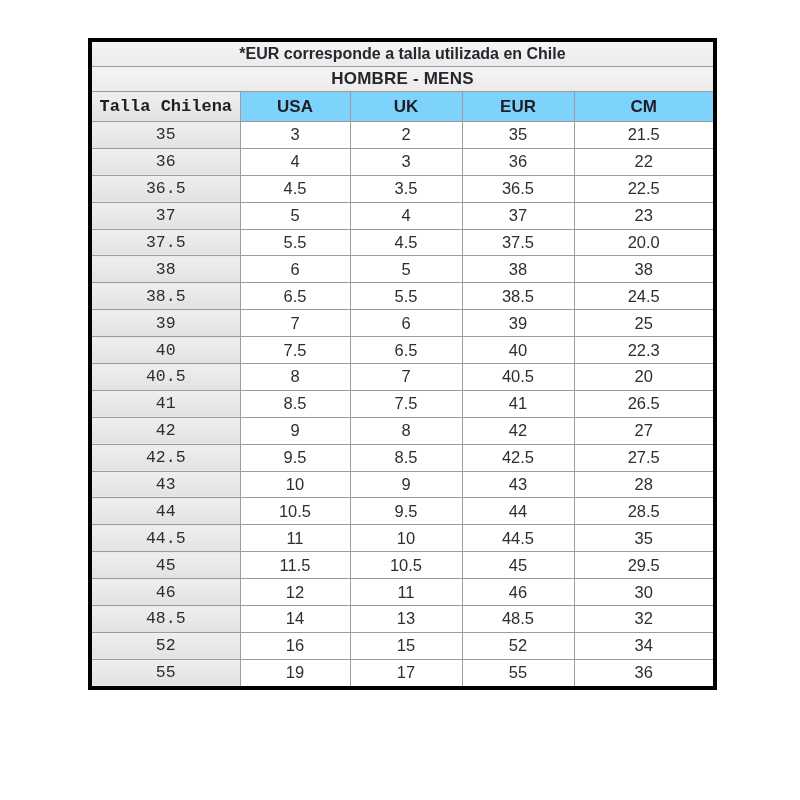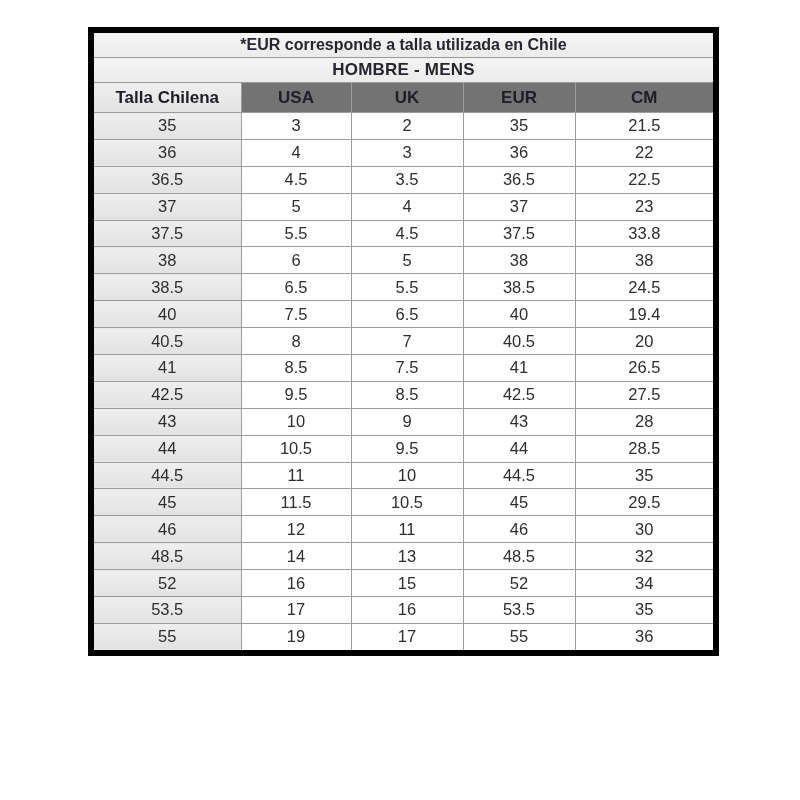--- a/index.html
+++ b/index.html
@@ -11,25 +11,25 @@
   .canvas {
     position: relative;
     width: 800px;
     height: 800px;
     background: #ffffff;
     overflow: hidden;
   }
   table.size-table {
     position: absolute;
     left: 88px;
-    top: 27px;
+    top: 38px;
     width: 625px;
     border-collapse: collapse;
     table-layout: fixed;
-    border: 6px solid #000000;
+    border: 4px solid #000000;
   }
   .size-table td, .size-table th {
     border: 1px solid #9c9c9c;
     text-align: center;
     vertical-align: middle;
     padding: 0;
     overflow: hidden;
     white-space: nowrap;
   }
   tr.note-row td {
@@ -42,28 +42,29 @@
   tr.section-row td {
     height: 24px;
     background: linear-gradient(180deg, #f4f4f4, #ebebeb);
     font-weight: bold;
     font-size: 17px;
     color: #26262e;
     letter-spacing: 0.2px;
   }
   tr.header-row th {
     height: 29px;
-    background: #737373;
+    background: #7dd3fc;
     font-weight: bold;
     font-size: 17px;
     color: #1e1e24;
   }
   tr.header-row th.shaded,
   tbody td.shaded {
     background: linear-gradient(180deg, #efefef, #e2e2e2);
+    font-family: Liberation Mono, monospace;
   }
   tbody td {
     height: 25.9px;
     background: #ffffff;
     font-size: 16.5px;
     font-weight: 400;
     color: #2e2e2e;
   }
 </style>
 </head>
@@ -120,58 +121,72 @@
           <td>5</td>
           <td>4</td>
           <td>37</td>
           <td>23</td>
         </tr>
         <tr>
           <td class="shaded">37.5</td>
           <td>5.5</td>
           <td>4.5</td>
           <td>37.5</td>
-          <td>33.8</td>
+          <td>20.0</td>
         </tr>
         <tr>
           <td class="shaded">38</td>
           <td>6</td>
           <td>5</td>
           <td>38</td>
           <td>38</td>
         </tr>
         <tr>
           <td class="shaded">38.5</td>
           <td>6.5</td>
           <td>5.5</td>
           <td>38.5</td>
           <td>24.5</td>
         </tr>
         <tr>
+          <td class="shaded">39</td>
+          <td>7</td>
+          <td>6</td>
+          <td>39</td>
+          <td>25</td>
+        </tr>
+        <tr>
           <td class="shaded">40</td>
           <td>7.5</td>
           <td>6.5</td>
           <td>40</td>
-          <td>19.4</td>
+          <td>22.3</td>
         </tr>
         <tr>
           <td class="shaded">40.5</td>
           <td>8</td>
           <td>7</td>
           <td>40.5</td>
           <td>20</td>
         </tr>
         <tr>
           <td class="shaded">41</td>
           <td>8.5</td>
           <td>7.5</td>
           <td>41</td>
           <td>26.5</td>
         </tr>
         <tr>
+          <td class="shaded">42</td>
+          <td>9</td>
+          <td>8</td>
+          <td>42</td>
+          <td>27</td>
+        </tr>
+        <tr>
           <td class="shaded">42.5</td>
           <td>9.5</td>
           <td>8.5</td>
           <td>42.5</td>
           <td>27.5</td>
         </tr>
         <tr>
           <td class="shaded">43</td>
           <td>10</td>
           <td>9</td>
@@ -214,27 +229,20 @@
           <td>32</td>
         </tr>
         <tr>
           <td class="shaded">52</td>
           <td>16</td>
           <td>15</td>
           <td>52</td>
           <td>34</td>
         </tr>
         <tr>
-          <td class="shaded">53.5</td>
-          <td>17</td>
-          <td>16</td>
-          <td>53.5</td>
-          <td>35</td>
-        </tr>
-        <tr>
           <td class="shaded">55</td>
           <td>19</td>
           <td>17</td>
           <td>55</td>
           <td>36</td>
         </tr>
       </tbody>
   </table>
 </div>
 

